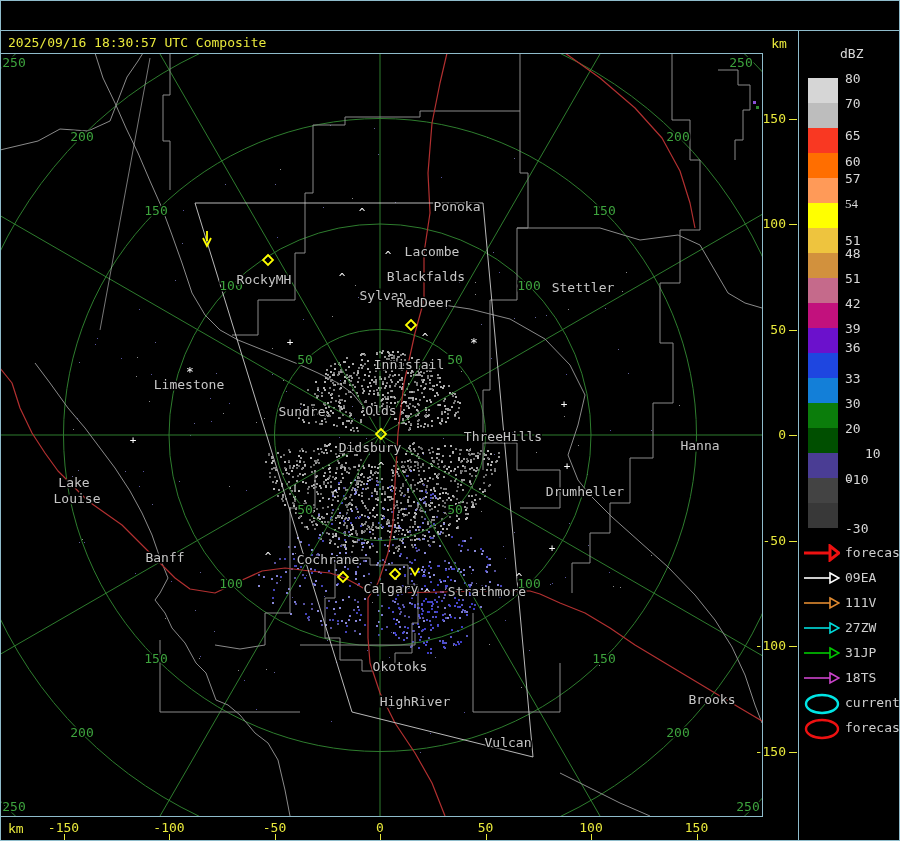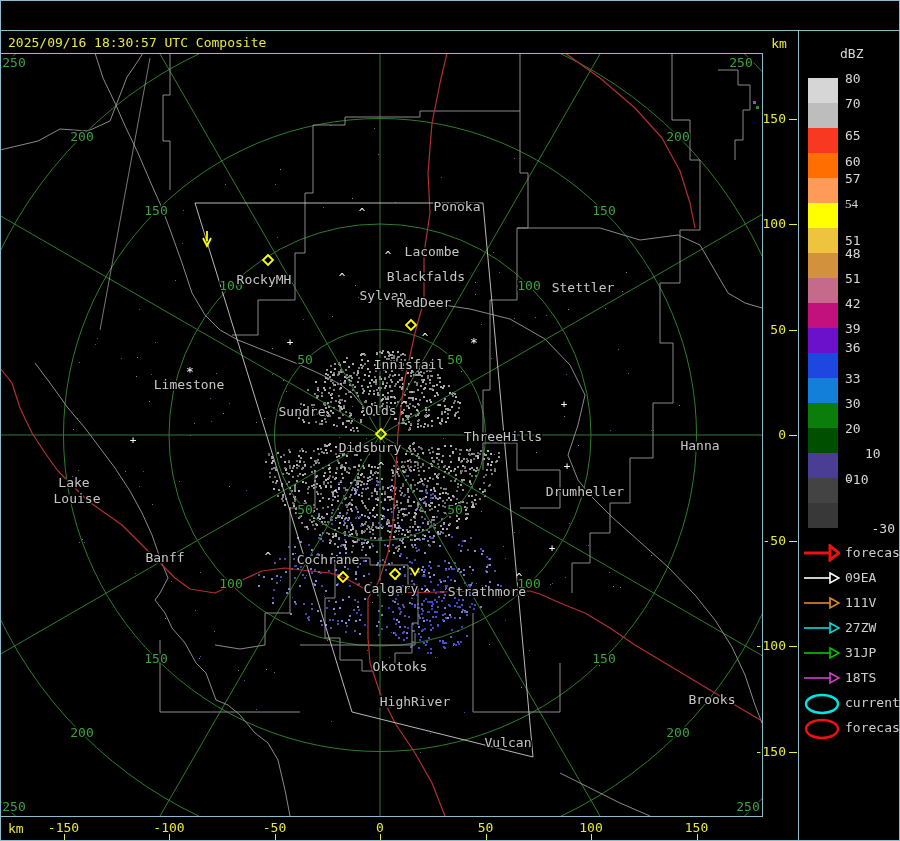--- a/index.html
+++ b/index.html
@@ -2425,21 +2425,21 @@
       <div class="scale-label" style="top:271px;">51</div>
       <div class="scale-label" style="top:296px;">42</div>
       <div class="scale-label" style="top:321px;">39</div>
       <div class="scale-label" style="top:340px;">36</div>
       <div class="scale-label" style="top:371px;">33</div>
       <div class="scale-label" style="top:396px;">30</div>
       <div class="scale-label" style="top:421px;">20</div>
       <div class="scale-label" style="top:446px;margin-left:20px;">10</div>
       <div class="scale-label" style="top:471px;">0</div>
       <div class="scale-label" style="top:472px;">-10</div>
-      <div class="scale-label" style="top:521px;text-align:right;">-30</div>
+      <div class="scale-label" style="top:521px;">-30</div>
     </div>
   <div class="grp" id="legend">
       <div class="legend-glyph" style="top:544px;width:38px;height:18px;"><svg width="38" height="18">
           <line x1="2" y1="9" x2="28" y2="9" stroke="#ee1111" stroke-width="3"></line>
           <polygon points="28,2 37,9 28,16" fill="none" stroke="#ee1111" stroke-width="3"></polygon>
         </svg></div>
       <div class="legend-label" style="top:545px;">forecast</div>
       <div class="legend-glyph" style="top:569px;width:38px;height:18px;"><svg width="38" height="18">
           <line x1="2" y1="9" x2="28" y2="9" stroke="#ffffff" stroke-width="1.6"></line>
           <polygon points="28,4 37,9 28,14" fill="none" stroke="#ffffff" stroke-width="1.6"></polygon>

